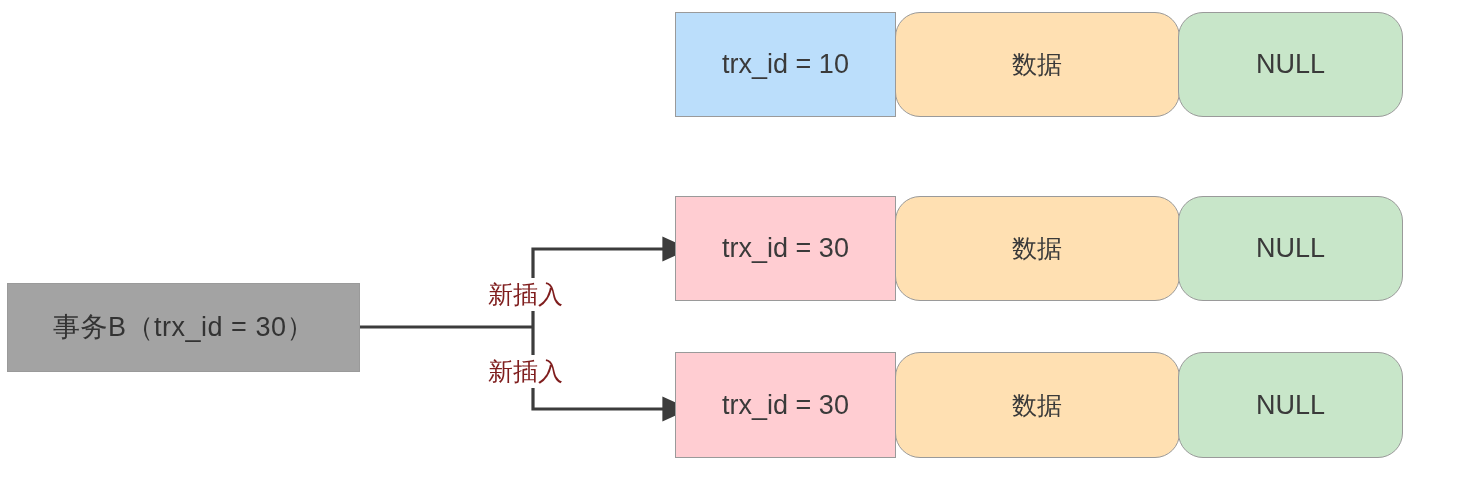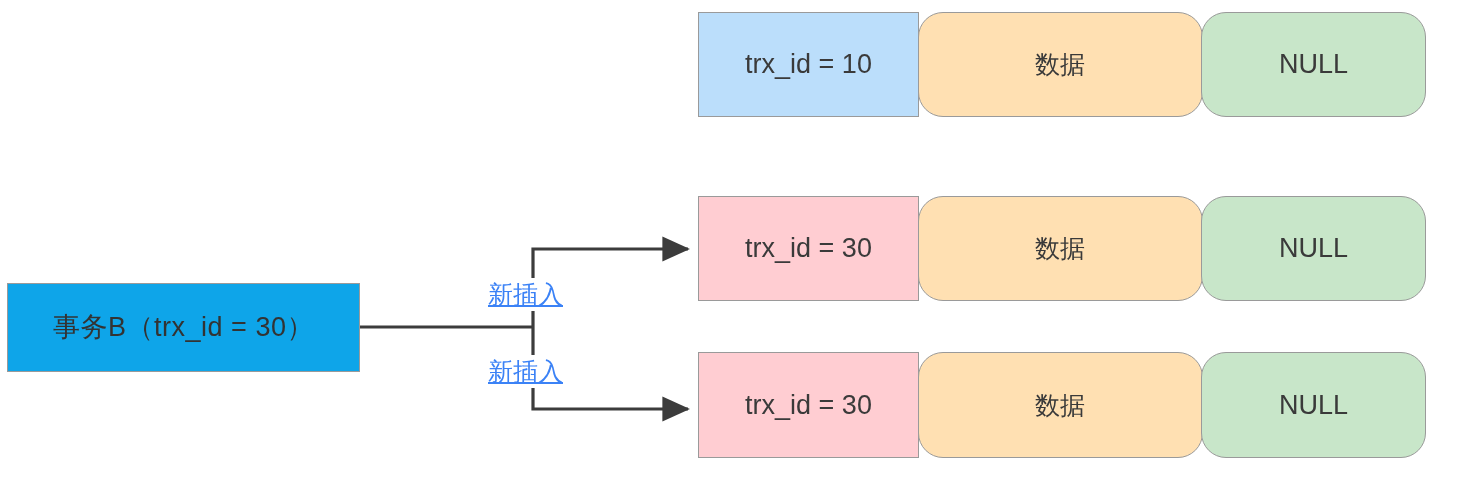--- a/index.html
+++ b/index.html
@@ -28,29 +28,29 @@
     color: #333333;
     line-height: 1.15;
   }
 
   
   #txn-box {
     left: 7px;
     top: 283px;
     width: 353px;
     height: 89px;
-    background: #0ea5e9;
+    background: #a3a3a3;
     font-size: 27px;
     letter-spacing: 0.5px;
   }
 
   
   .record-row {
     position: absolute;
-    left: 698px;
+    left: 675px;
     width: 729px;
     display: flex;
   }
   #record-row-0 { top: 12px;  height: 105px; }
   #record-row-1 { top: 196px; height: 105px; }
   #record-row-2 { top: 352px; height: 106px; }
 
   .cell {
     box-sizing: border-box;
     border: 1.5px solid #9a9a9a;
@@ -78,25 +78,24 @@
     top: 0;
     width: 1457px;
     height: 489px;
     pointer-events: none;
   }
 
   
   .edge-label {
     position: absolute;
     font-size: 25px;
-    color: #3b82f6;
+    color: #7f1d1d;
     white-space: nowrap;
     background: #ffffff;
     padding: 0 2px;
-    text-decoration: underline;
   }
   #edge-label-0 { left: 486px; top: 278px; }
   #edge-label-1 { left: 486px; top: 355px; }
 </style>
 </head>
 <body>
 
 <div id="canvas">
 
   <div class="node" id="txn-box">

